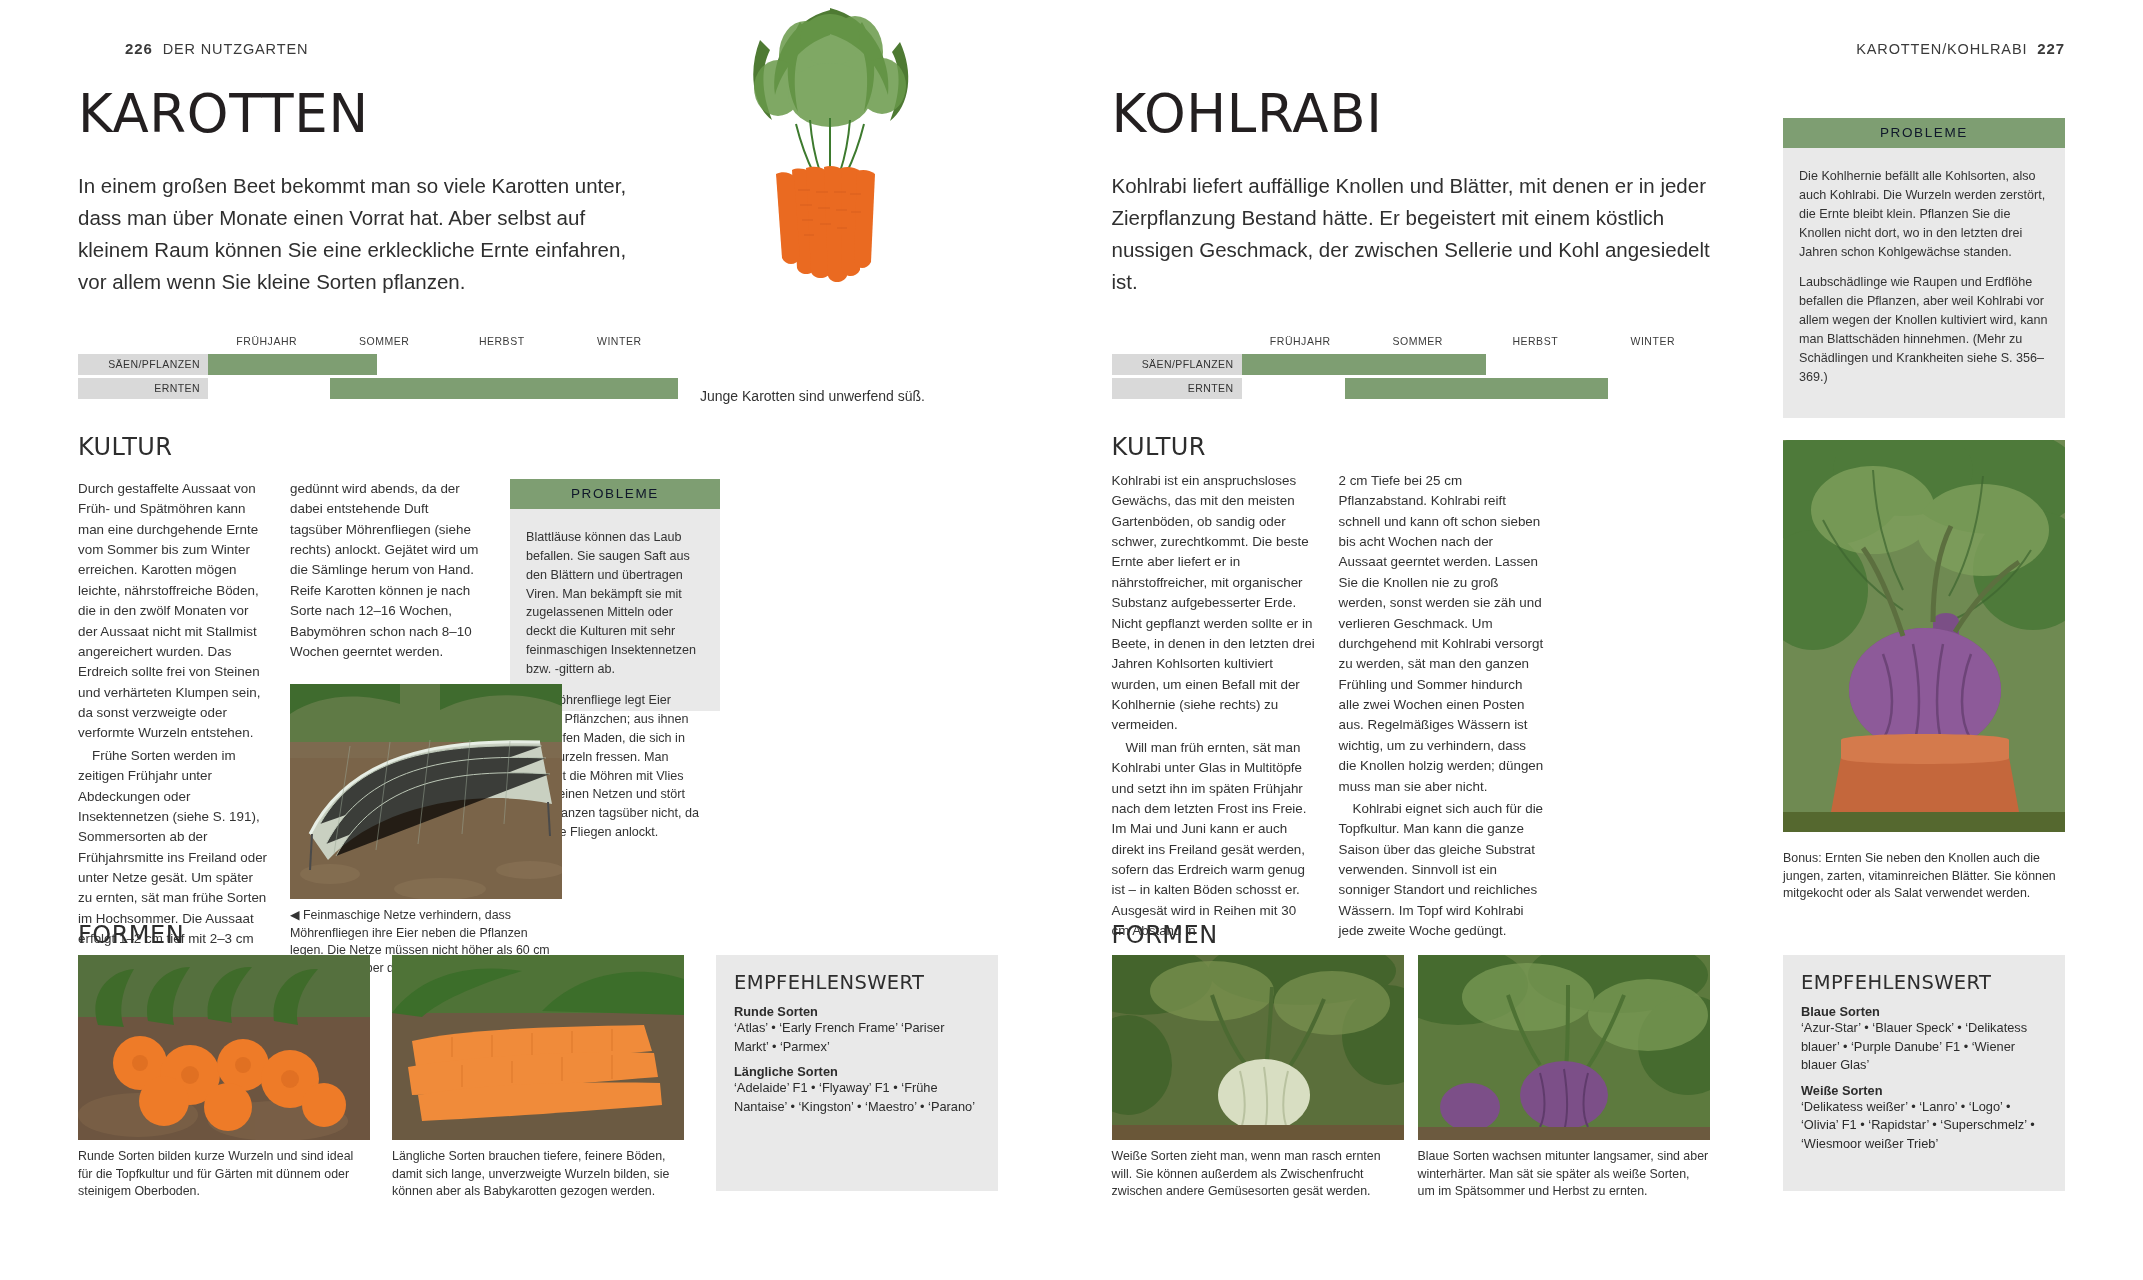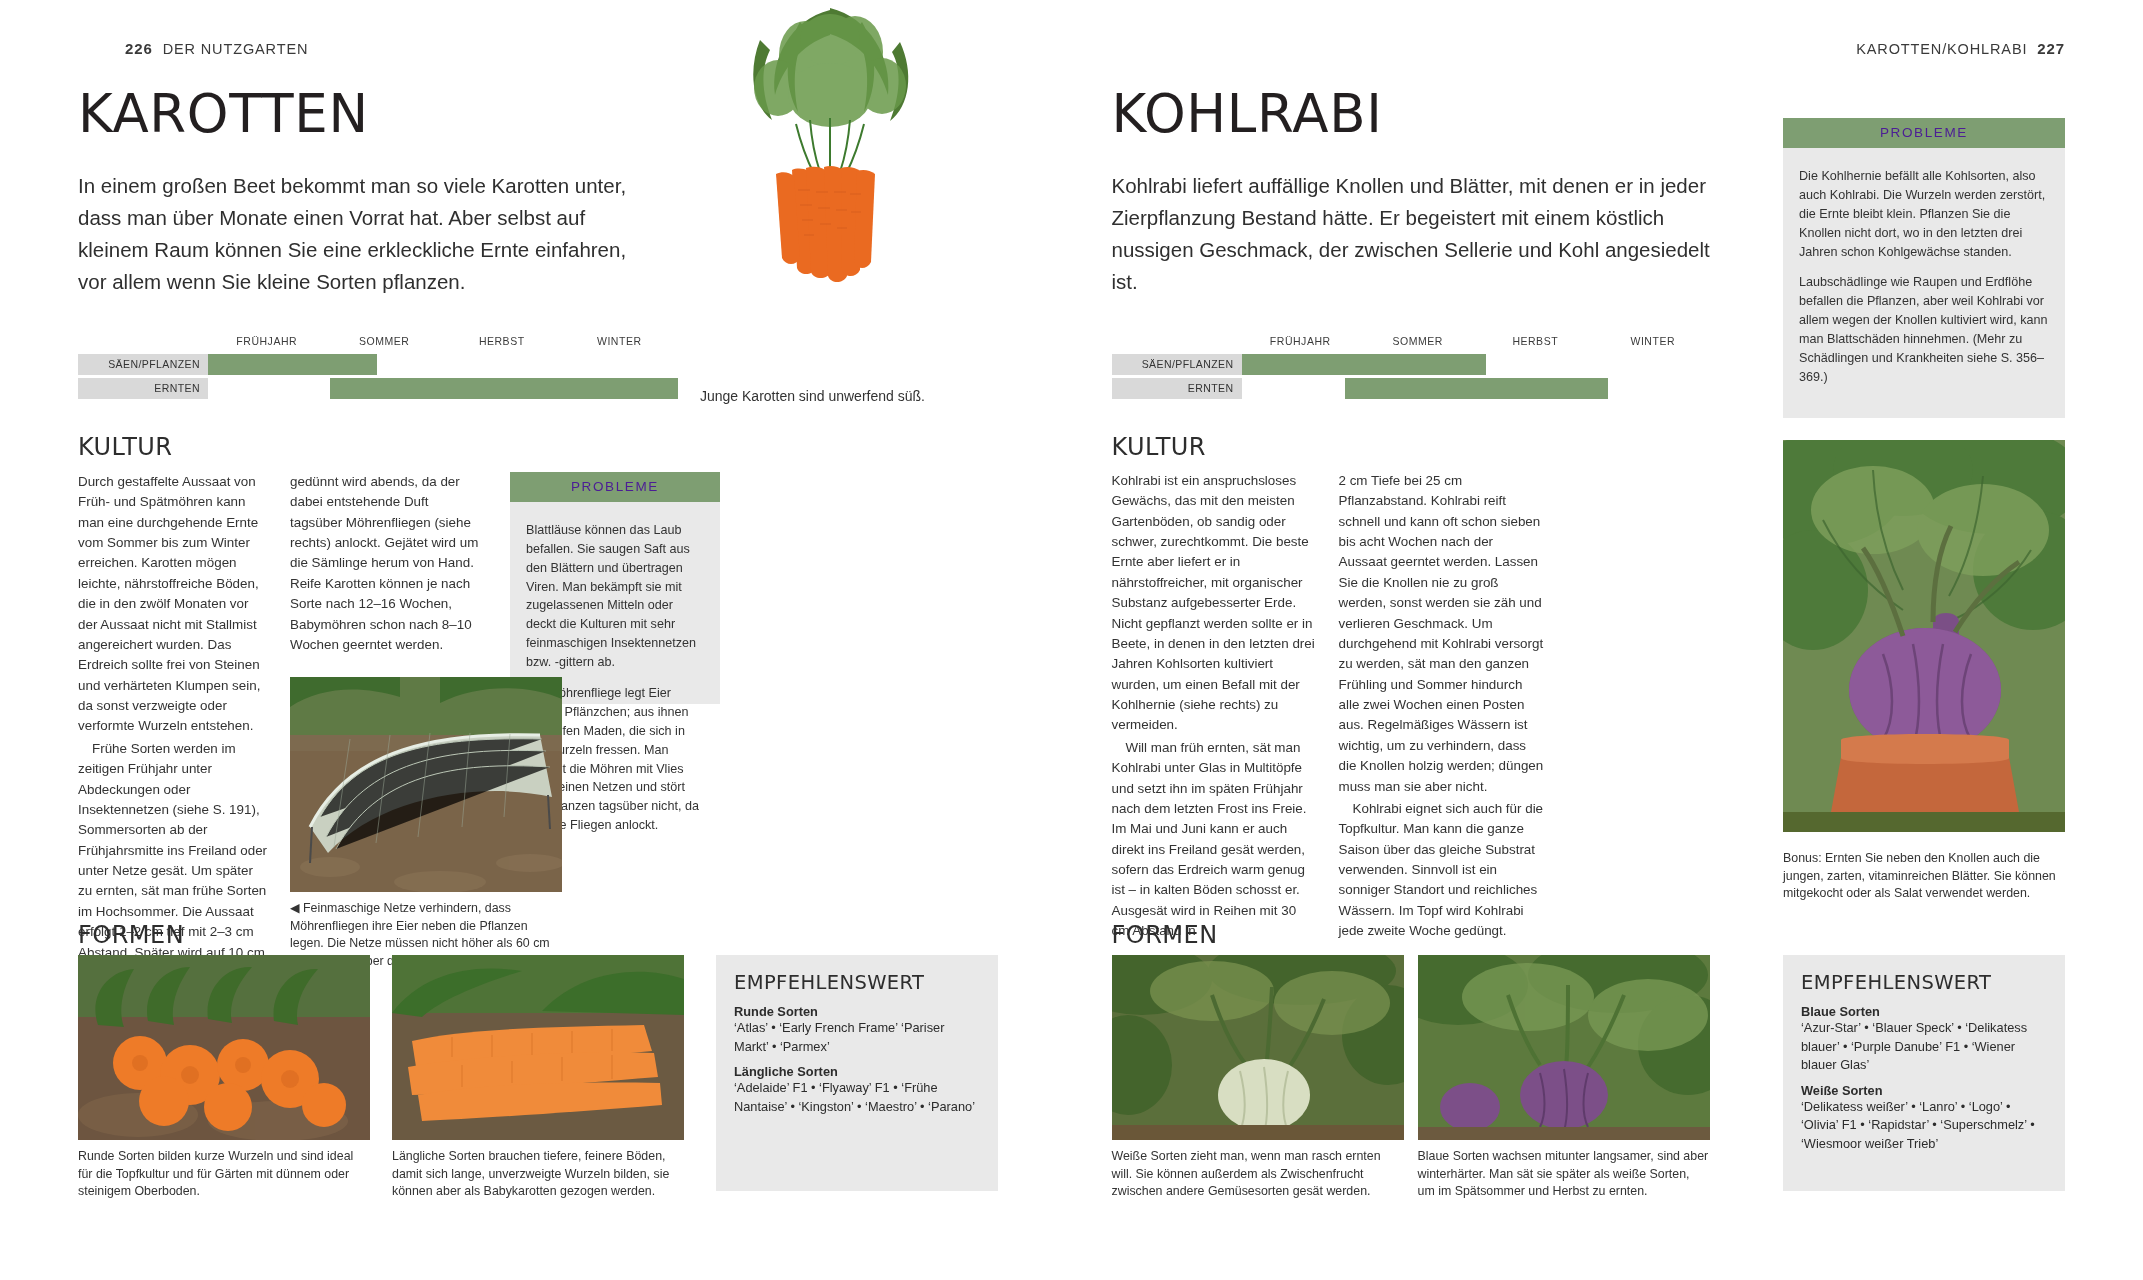--- a/index.html
+++ b/index.html
@@ -59,21 +59,21 @@
     font-size:24px; letter-spacing:.02em; color:#2d2d2d; font-weight:400;
   }
   .cols { display:flex; gap:22px; }
   .col { font-size:13.4px; line-height:1.52; color:#333; }
   .col p { margin:0 0 0 0; text-indent:0; }
   .col p + p { text-indent:14px; margin-top:2px; }
 
   
   .box { background:#e9e9e9; }
   .box .box-head {
-    background:#7e9e72; color:#4c1d95; text-align:center;
+    background:#7e9e72; color:#0f172a; text-align:center;
     font-size:13.5px; letter-spacing:.12em; line-height:30px; height:30px;
   }
   .box .box-body { padding:19px 16px 16px 16px; font-size:12.6px; line-height:1.5; color:#333; }
   .box .box-body p { margin:0 0 12px 0; }
   .box .box-body p:last-child { margin-bottom:0; }
 
   .rec-box { background:#e9e9e9; padding:16px 18px 18px 18px; }
   .rec-box h4 {
     font-family:"DejaVu Sans", sans-serif; font-weight:400;
     font-size:19.5px; margin:0 0 10px 0; letter-spacing:.02em; color:#2d2d2d;
@@ -167,21 +167,21 @@
           <path d="M116 192 h12 M118 208 h12 M120 224 h11"></path>
           <path d="M134 192 h12 M136 210 h11 M137 228 h10"></path>
           <path d="M150 194 h11 M151 212 h10"></path>
         </g>
       </svg>
     </div>
     <div class="hero-cap">Junge Karotten sind unwerfend süß.</div>
 
     <div class="sect-title" style="margin-top:34px;">KULTUR</div>
 
-    <div class="cols" style="margin-top:11px;">
+    <div class="cols" style="margin-top:18px;">
       <div class="col" style="width:190px;">
         <p>Durch gestaffelte Aussaat von Früh- und Spätmöhren kann man eine durchgehende Ernte vom Sommer bis zum Winter erreichen. Karotten mögen leichte, nährstoffreiche Böden, die in den zwölf Monaten vor der Aussaat nicht mit Stallmist angereichert wurden. Das Erdreich sollte frei von Steinen und verhärteten Klumpen sein, da sonst verzweigte oder verformte Wurzeln entstehen.</p>
         <p>Frühe Sorten werden im zeitigen Frühjahr unter Abdeckungen oder Insektennetzen (siehe S. 191), Sommersorten ab der Frühjahrsmitte ins Freiland oder unter Netze gesät. Um später zu ernten, sät man frühe Sorten im Hochsommer. Die Aussaat erfolgt 1–2 cm tief mit 2–3 cm Abstand. Später wird auf 10 cm ausgedünnt; der Reihenabstand sollte sich auf rund 30 cm belaufen. Aus-</p>
       </div>
       <div class="col" style="width:190px;">
         <p>gedünnt wird abends, da der dabei entstehende Duft tagsüber Möhrenfliegen (siehe rechts) anlockt. Gejätet wird um die Sämlinge herum von Hand. Reife Karotten können je nach Sorte nach 12–16 Wochen, Babymöhren schon nach 8–10 Wochen geerntet werden.</p>
 
         <div class="photo" style="width:272px;height:215px;margin-top:22px;margin-left:0;">
           <svg width="272" height="215" viewBox="0 0 272 215">
             <rect width="272" height="215" fill="#6d5a45"></rect>

